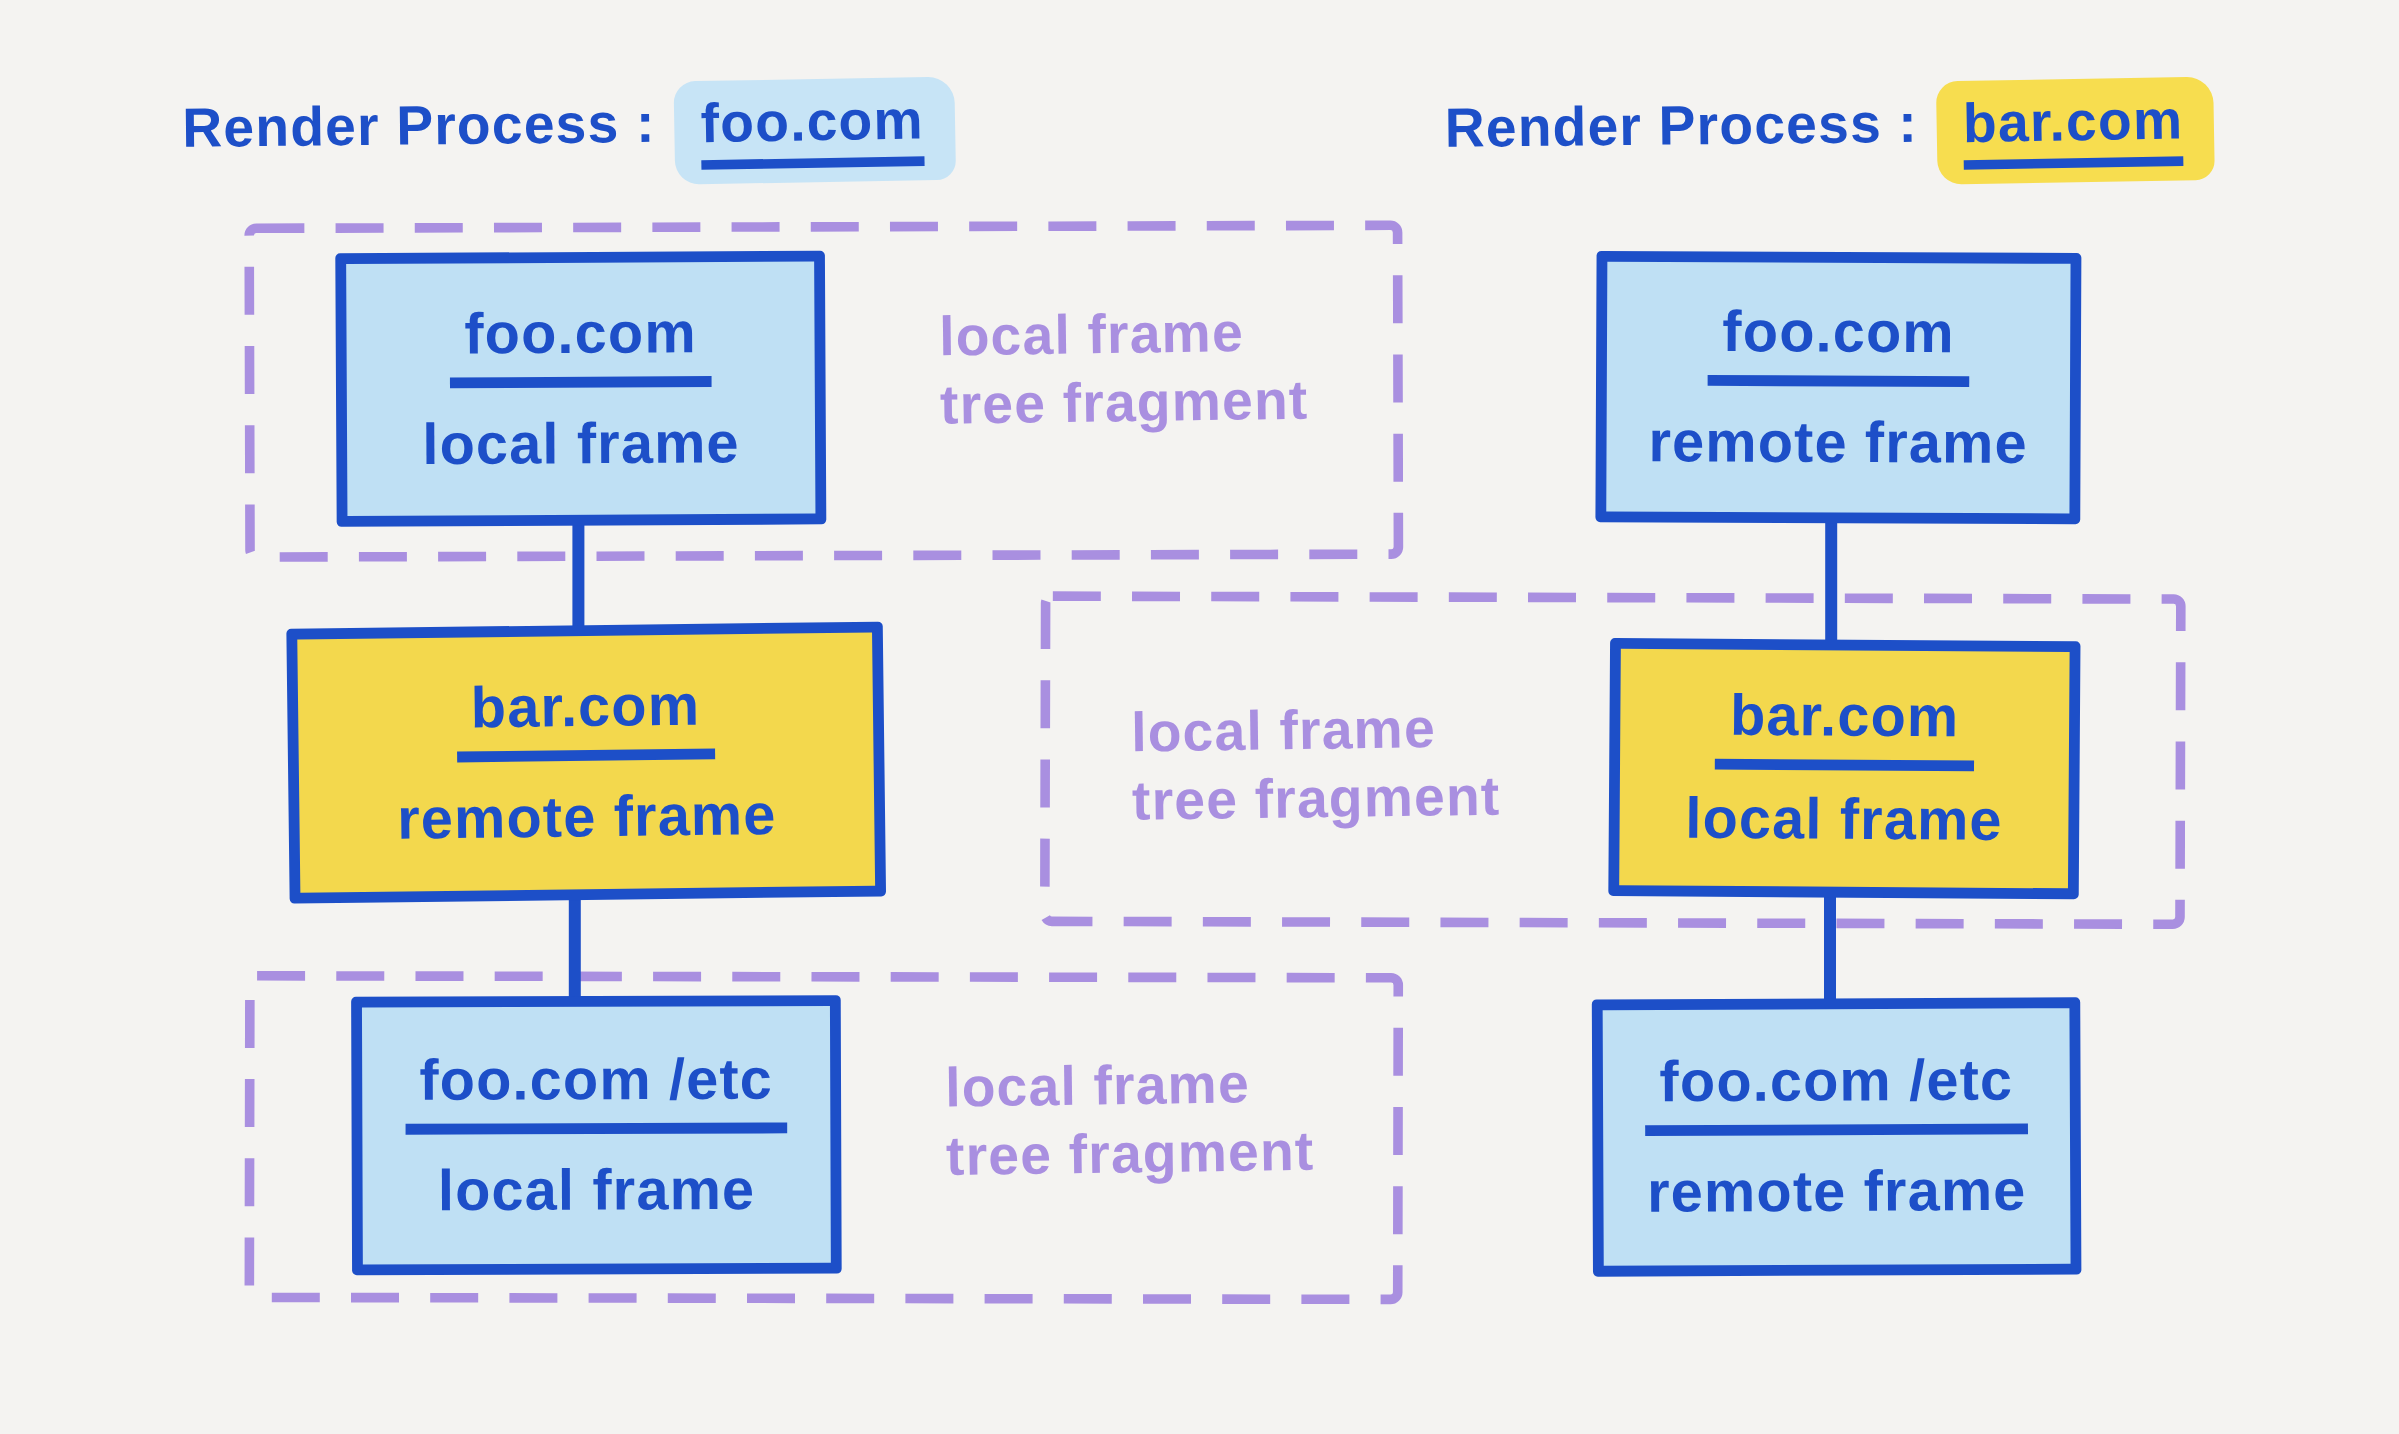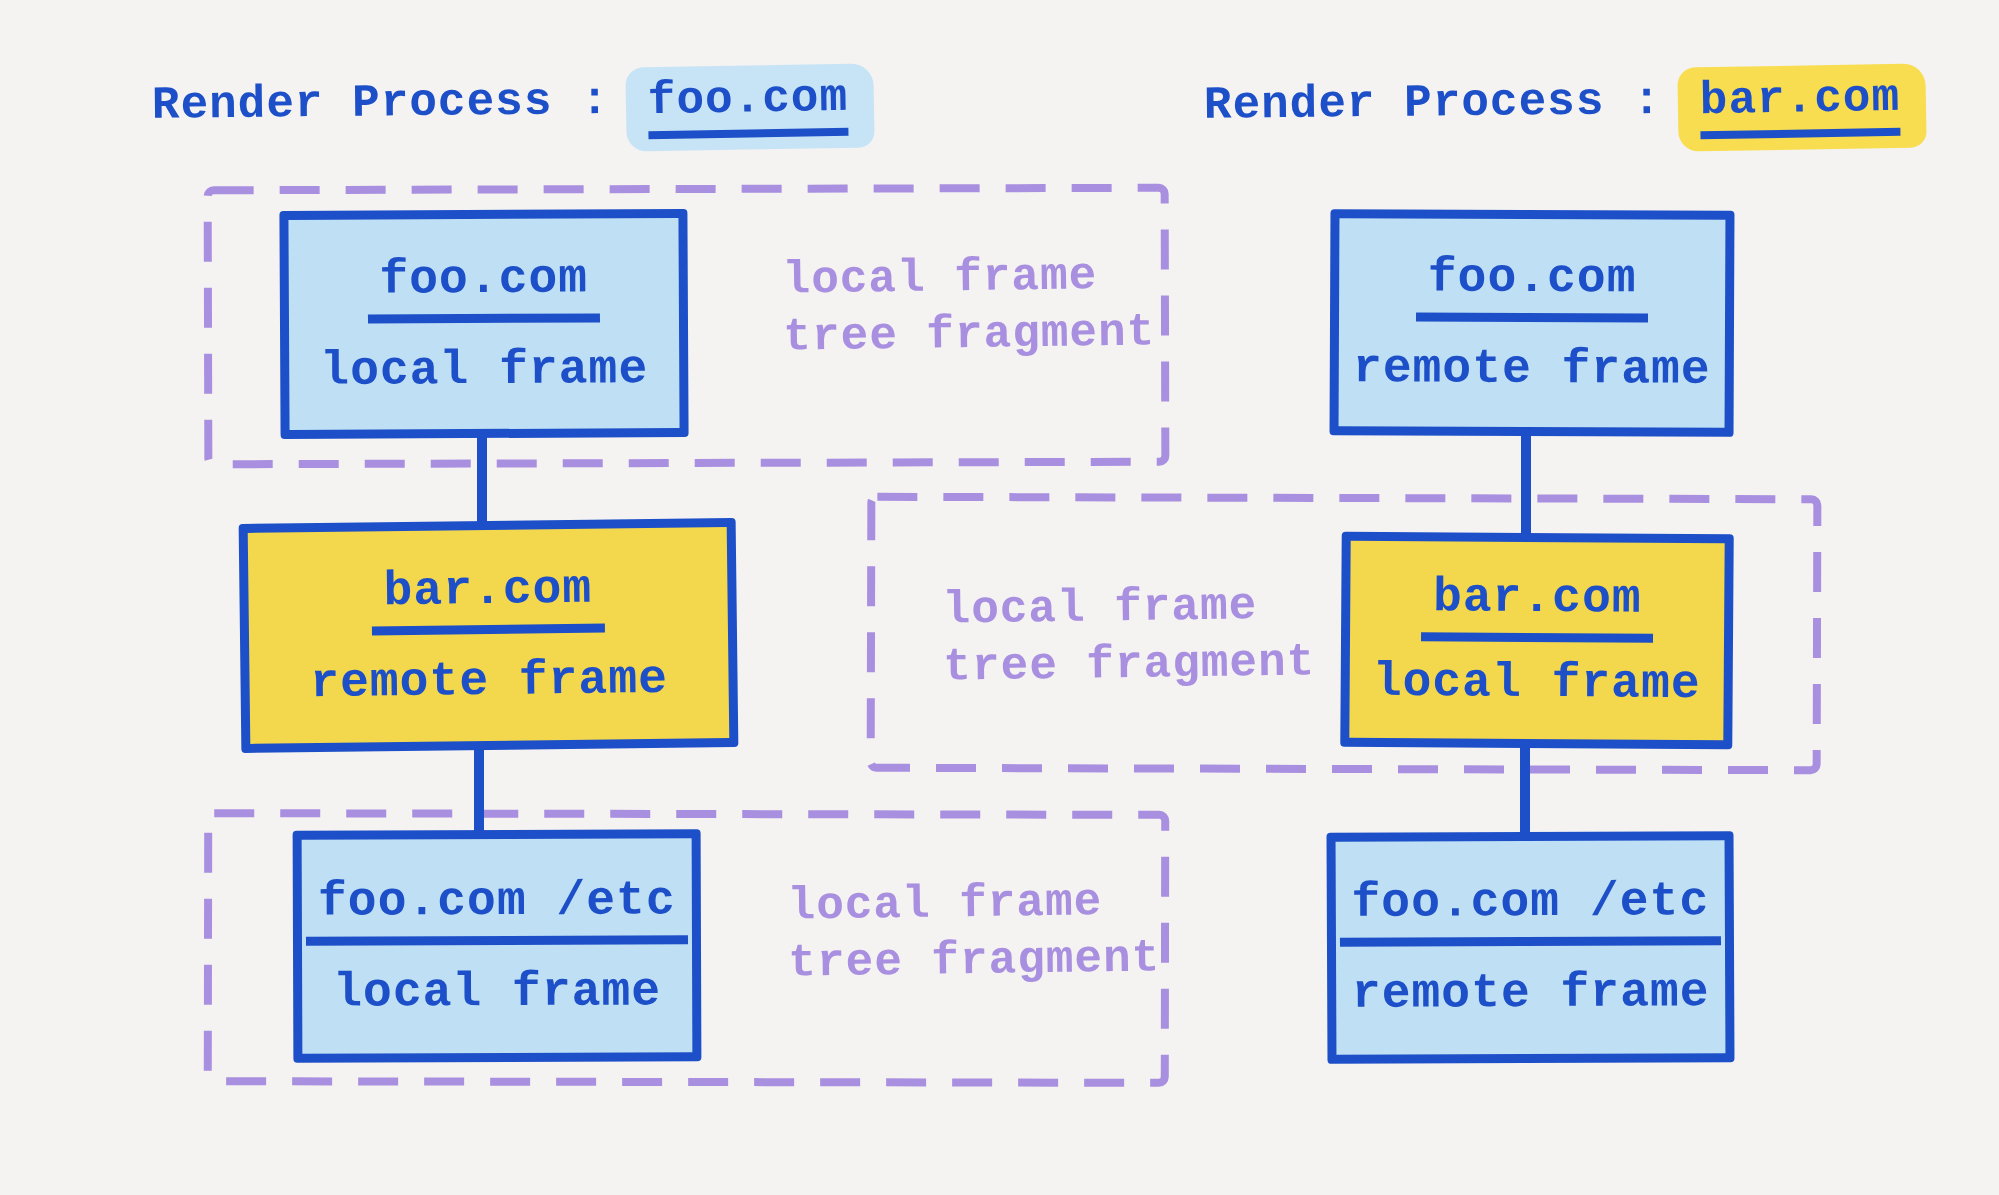--- a/index.html
+++ b/index.html
@@ -1,20 +1,20 @@
 <!DOCTYPE html>
 <html><head>
 <meta charset="utf-8">
 <style>
   html,body{margin:0;padding:0;background:#f4f3f1;}
   .canvas{
     position:relative;
     width:1999px;height:1183px;
     background:#f4f3f1;
-    font-family:Liberation Mono, monospace;
+    font-family:Liberation Sans, sans-serif;
     font-weight:700;
     color:#1d4fc8;
     overflow:hidden;
   }
   
   .process-title{
     position:absolute;
     font-size:46px;
     letter-spacing:1px;
     white-space:nowrap;

